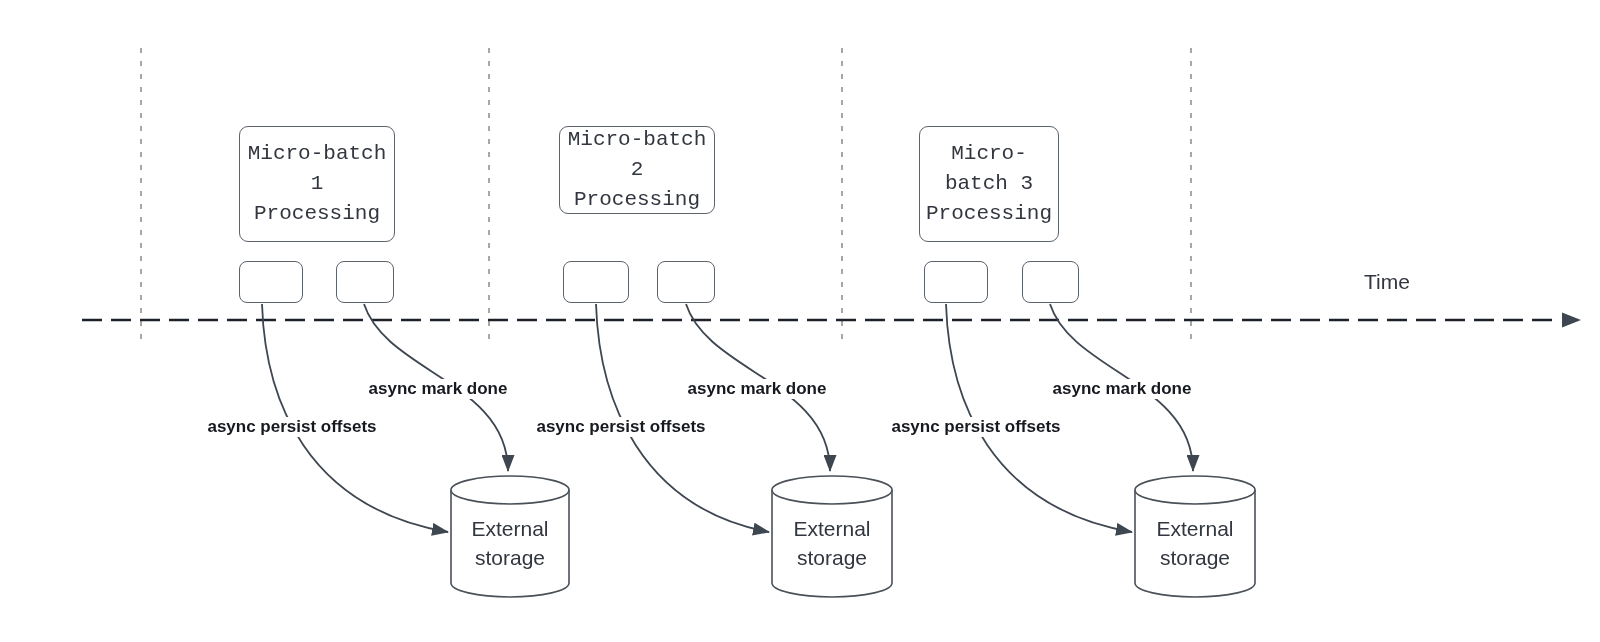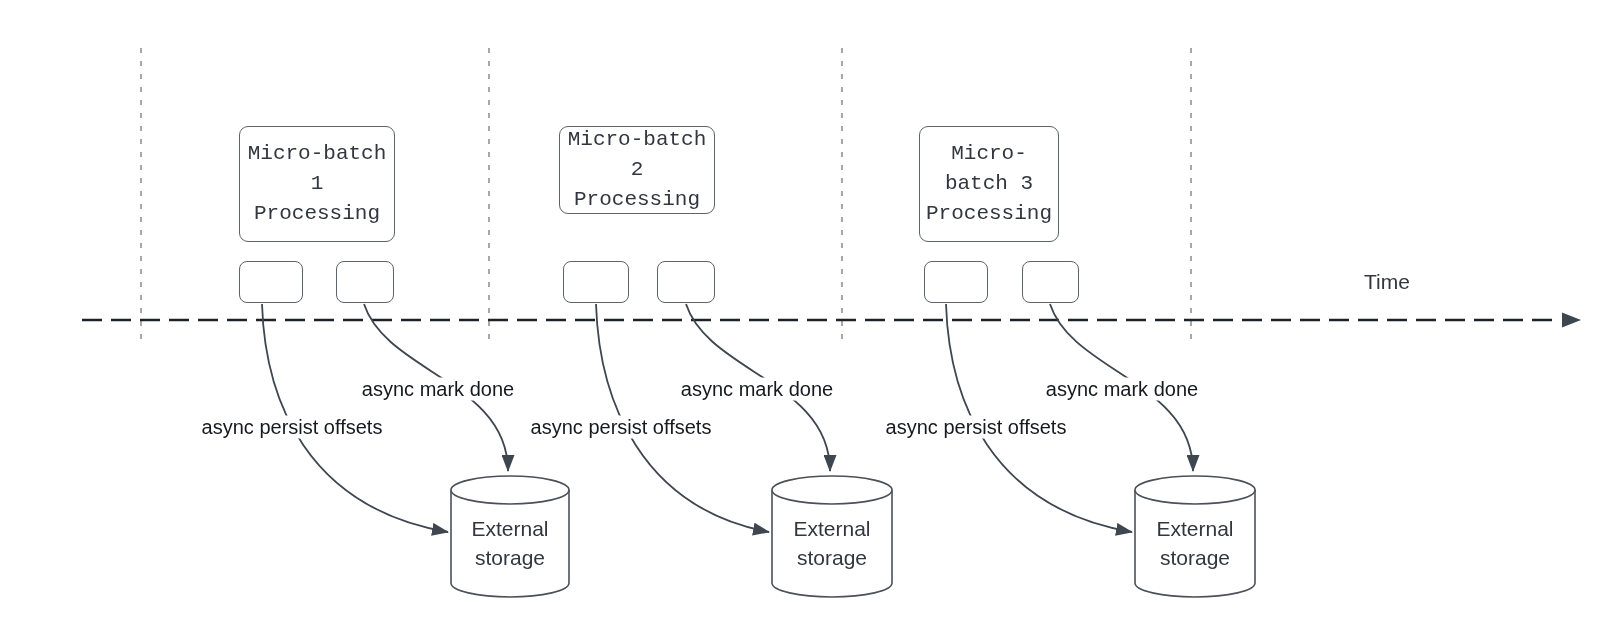--- a/index.html
+++ b/index.html
@@ -25,21 +25,21 @@
   }
   .big-box .title{
     white-space:pre-line;font-size:21px;line-height:30px;color:var(--box_text);
   }
   .small-box{
     position:absolute;box-sizing:border-box;
     border:1.5px solid var(--box_border);border-radius:8px;background:#fff;
   }
   .flow-label{
     position:absolute;transform:translate(-50%,-50%);
-    font-size:20px;font-weight:400;color:var(--label_text);
+    font-size:17px;font-weight:700;color:var(--label_text);
     white-space:nowrap;background:var(--background);padding:0 3px;
   }
   .storage-label{
     position:absolute;display:flex;align-items:center;justify-content:center;
     text-align:center;padding-top:12px;box-sizing:border-box;border-radius:11px;
   }
   .storage-label .txt{
     white-space:pre-line;font-size:21px;line-height:29px;color:var(--box_text);
   }
   .time-label{

